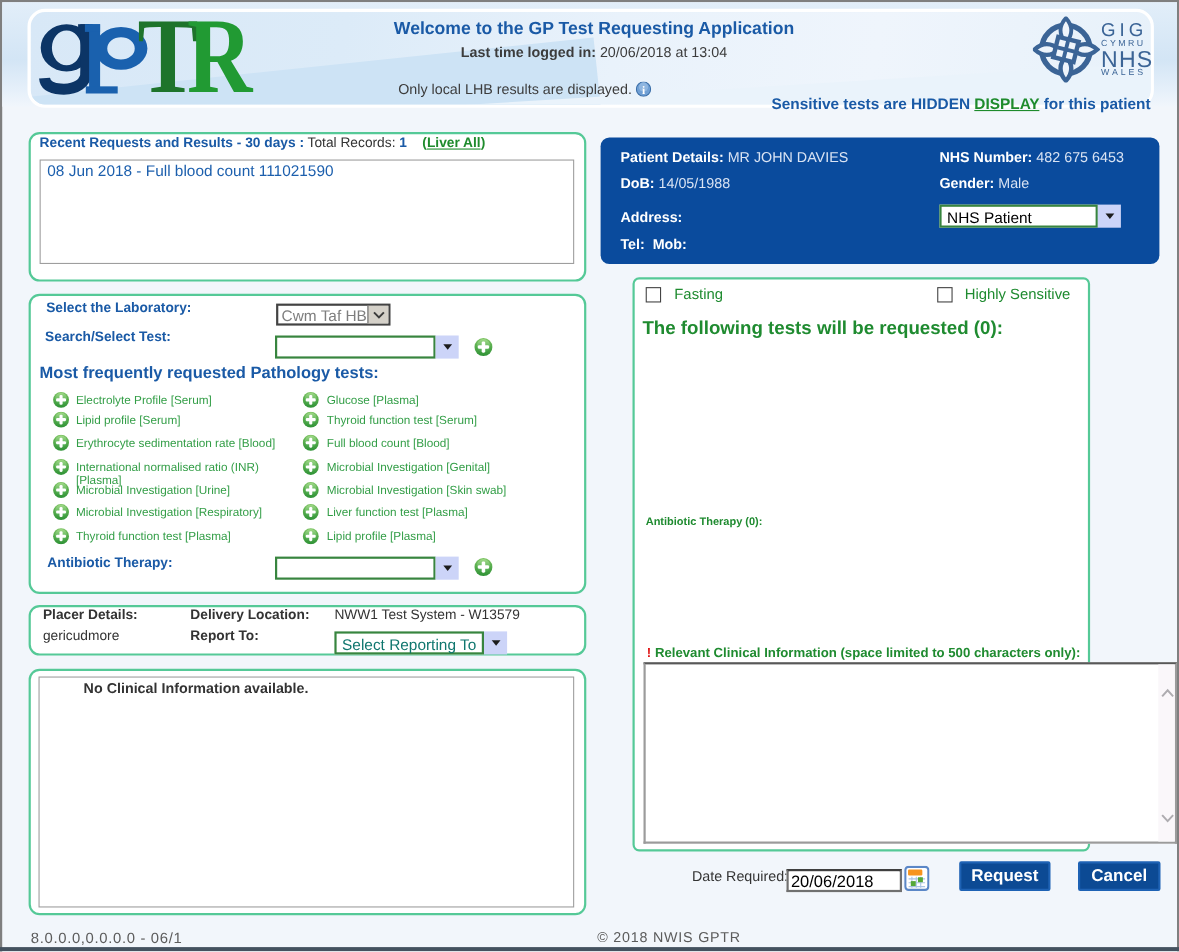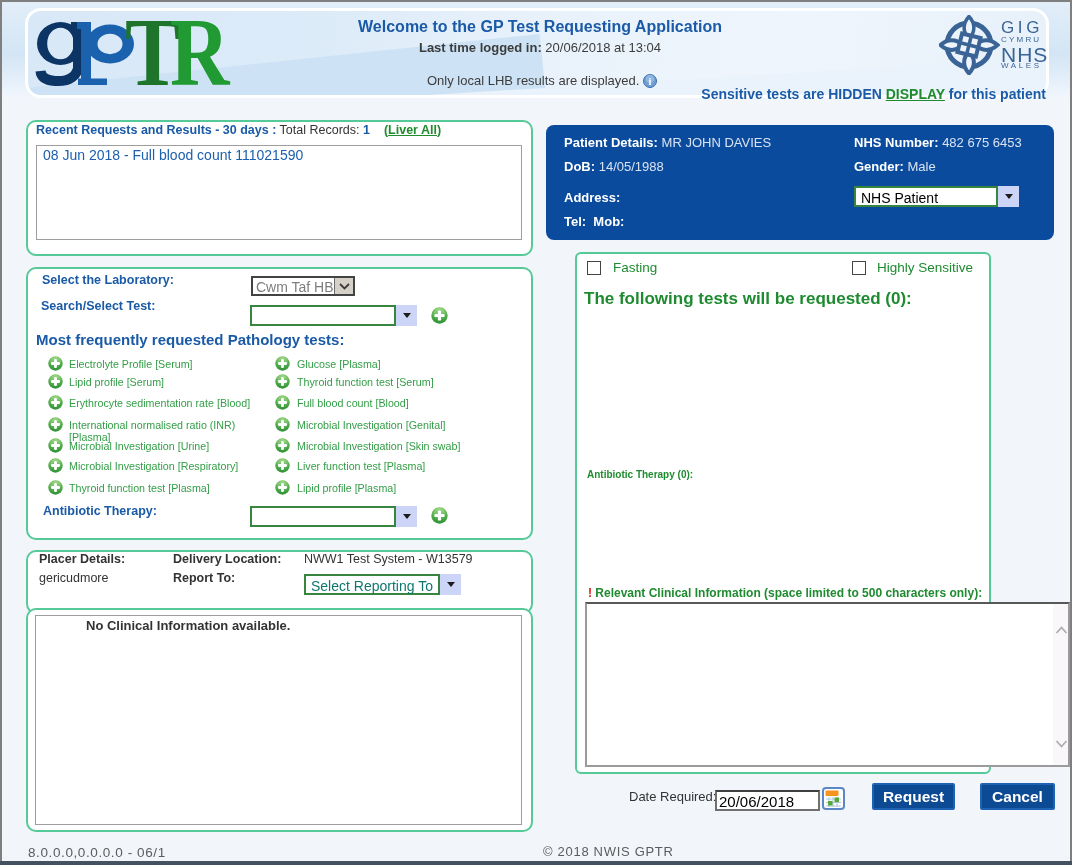--- a/index.html
+++ b/index.html
@@ -15,21 +15,21 @@
   border:3px solid #ffffff; border-radius:16px;
   background:linear-gradient(100deg,#d8e8f7 0%,#dcebf8 28%,#e9f2fb 52%,#eff5fc 75%,#e7f1fa 100%); overflow:hidden; }
 .swoosh1 { position:absolute; left:-80px; top:54px; width:600px; height:130px; background:#cde3f5; transform:rotate(-6deg); }
 .swoosh2 { position:absolute; left:360px; top:64px; width:740px; height:130px; background:#eaf3fb; transform:rotate(-3.5deg); }
 
 .lg { position:absolute; font-family:"Liberation Serif", serif; font-weight:bold; line-height:1; }
 
 #ht1 { position:absolute; left:350px; top:18px; width:380px; text-align:center; font-size:16px; font-weight:bold; color:#1a5aa6;}
 #ht2 { position:absolute; left:360px; top:40px; width:360px; text-align:center; font-size:13px; color:#3c3c3c;}
 #ht3 { position:absolute; left:362px; top:56px; width:360px; text-align:center; font-size:13px; color:#3c3c3c;}
-#ht4 { position:absolute; left:362px; top:73px; width:360px; text-align:center; font-size:13px; color:#3c3c3c;}
+#ht4 { position:absolute; left:362px; top:73px; width:360px; font-size:13px; color:#3c3c3c;}
 #sens { position:absolute; right:26px; top:86px; font-size:14px; font-weight:bold; color:#1a5aa6; }
 #sens a { color:#1e8b2c; text-decoration:underline; }
 
 .gpanel { position:absolute; background:#fff; border:2px solid #55c997; border-radius:10px; }
 .whitebox { position:absolute; background:#fff; border:1px solid #9e9e9e; }
 
 #p1 { left:26px; top:120px; width:507px; height:136px; }
 #p1title { position:absolute; left:8px; top:1px; font-size:12.5px; }
 #p1title b { color:#1a5aa6; }
 #p1 .whitebox { left:8px; top:23px; width:486px; height:95px; }
@@ -41,26 +41,26 @@
 #sel-lab .t { position:absolute; left:3px; top:1px; font-size:14px; color:#7e7e7e; white-space:nowrap; }
 #sel-lab .b { position:absolute; right:0; top:0; width:19px; height:16px; background:#d5d1c9; border-left:1px solid #6c6c6c; }
 .combo { position:absolute; height:21px; }
 .combo .inp { position:absolute; left:0; top:0; height:21px; background:#fff; border:2px solid #38853f; }
 .combo .btn { position:absolute; top:0; width:21px; height:21px; background:#ccd4f8; }
 .combo .btn:after { content:""; position:absolute; left:6.5px; top:8px; border:4px solid transparent; border-top:5px solid #1c1c1c; }
 .plusicon { position:absolute; }
 #mft { position:absolute; left:8px; top:62px; font-size:15px; font-weight:bold; color:#1a5aa6; }
 .tlink { position:absolute; font-size:10.7px; color:#339e47; line-height:12px; }
 
-#p3 { left:26px; top:550px; width:507px; height:64px; }
+#p3 { left:26px; top:550px; width:507px; height:46px; }
 #p3 .c { position:absolute; font-size:12.5px; color:#333; }
 
 #p4 { left:26px; top:608px; width:507px; height:224px; }
 #p4 .whitebox { left:7px; top:5px; width:487px; height:210px; }
-#noclin { position:absolute; left:16px; top:2px; font-size:13px; font-weight:bold; color:#333;padding-left:34px; }
+#noclin { position:absolute; left:6px; top:2px; font-size:13px; font-weight:bold; color:#333;padding-left:34px; }
 
 #pat { position:absolute; left:546px; top:125px; width:508px; height:115px; background:#0a4b9d; border-radius:8px; color:#fff; font-size:13px; }
 #pat b { color:#fff; }
 #pat .v { color:#d9e3f3; }
 
 #rp { left:575px; top:252px; width:416px; height:522px; border-radius:6px; }
 .grntxt { color:#1f8b30; }
 .cb { position:absolute; width:14px; height:14px; border:1px solid #444; background:#fff; }
 #ta { position:absolute; left:8px; top:348px; width:485px; height:165px; background:#fff; border:2px solid #9b9b9b; border-top-color:#585858; }
 

